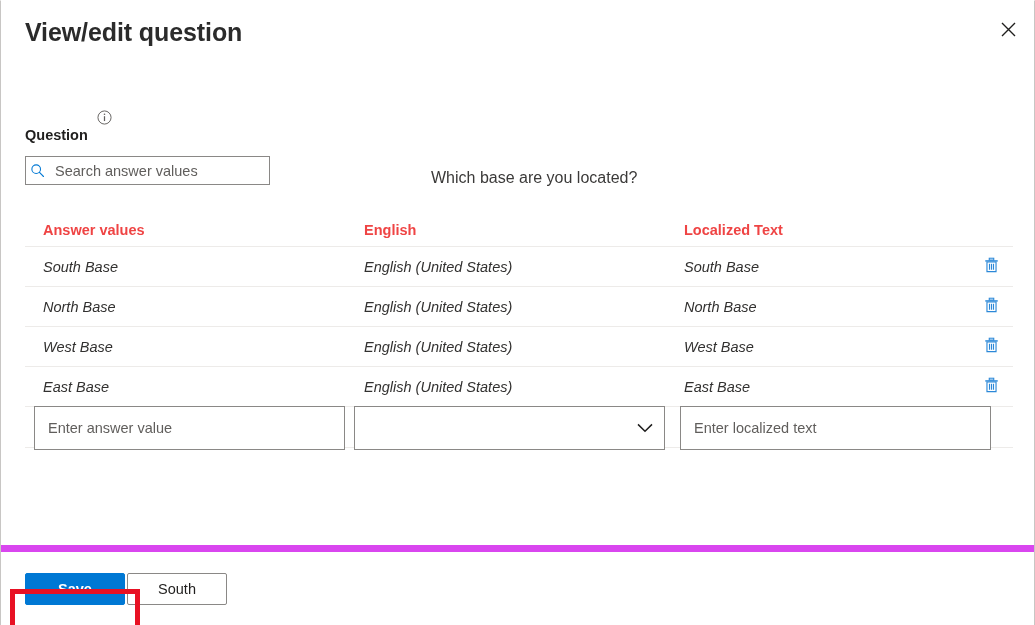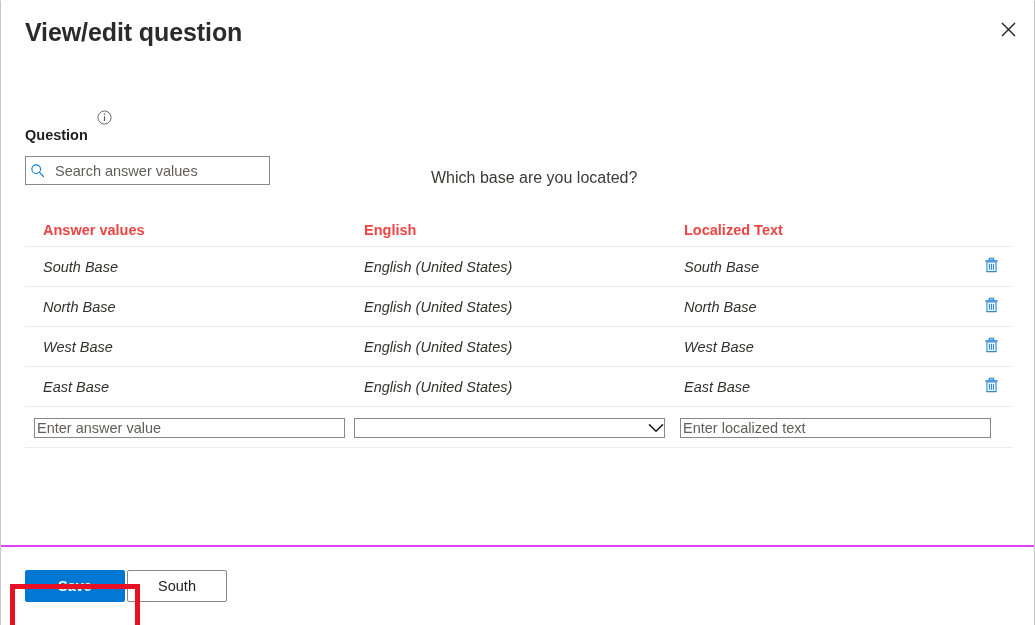--- a/index.html
+++ b/index.html
@@ -145,46 +145,46 @@
   
   .newrow {
     display: flex;
     align-items: center;
     height: 42px;
     border-top: 1px solid #edebe9;
     border-bottom: 1px solid #edebe9;
     padding-top: 1px;
   }
   .field {
-    height: 20px;
+    height: 44px;
     border: 1px solid #8a8886;
     background: #ffffff;
     display: flex;
     align-items: center;
-    padding: 0 0;
+    padding: 0 11px;
     font-size: 14.5px;
   }
   .f-answer { width: 311px; margin-left: 9px; }
   .f-lang   { width: 311px; margin-left: 9px; justify-content: space-between; }
   .f-local  { width: 311px; margin-left: 15px; }
   .field input {
     border: none; outline: none; background: transparent;
     width: 100%; height: 100%;
     font-family: "Liberation Sans", sans-serif;
     font-size: 14.5px;
     color: #323130;
   }
   .field input::placeholder { color: #605e5c; opacity: 1; }
   .chev { display: flex; align-items: center; margin-left: auto; }
 
   
   .footer {
     flex: 0 0 auto;
     height: 80px;
-    border-top: 2px solid #d946ef;
+    border-top: 7px solid #d946ef;
     display: flex;
     align-items: center;
     padding-left: 24px;
     position: relative;
   }
   .btn {
     height: 32px;
     min-width: 80px;
     font-family: "Liberation Sans", sans-serif;
     font-size: 14.5px;

